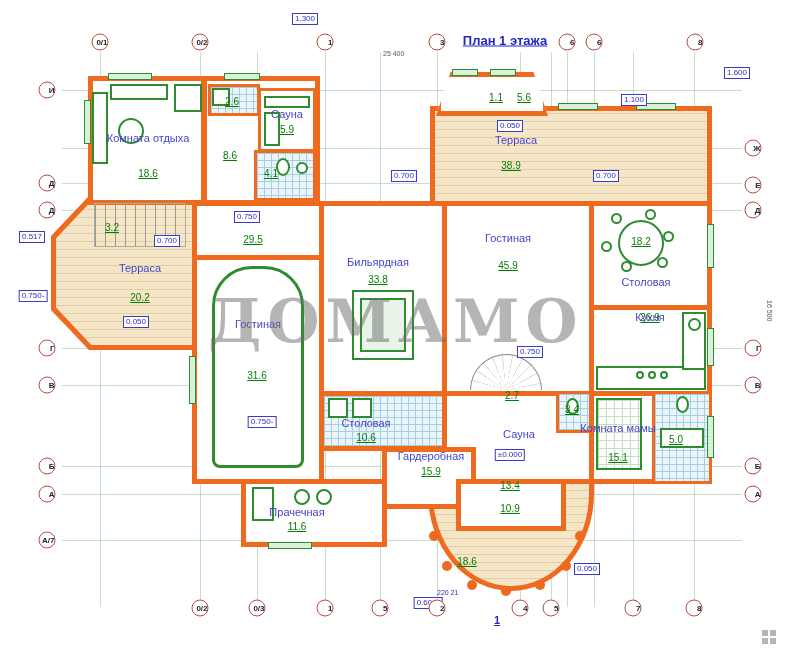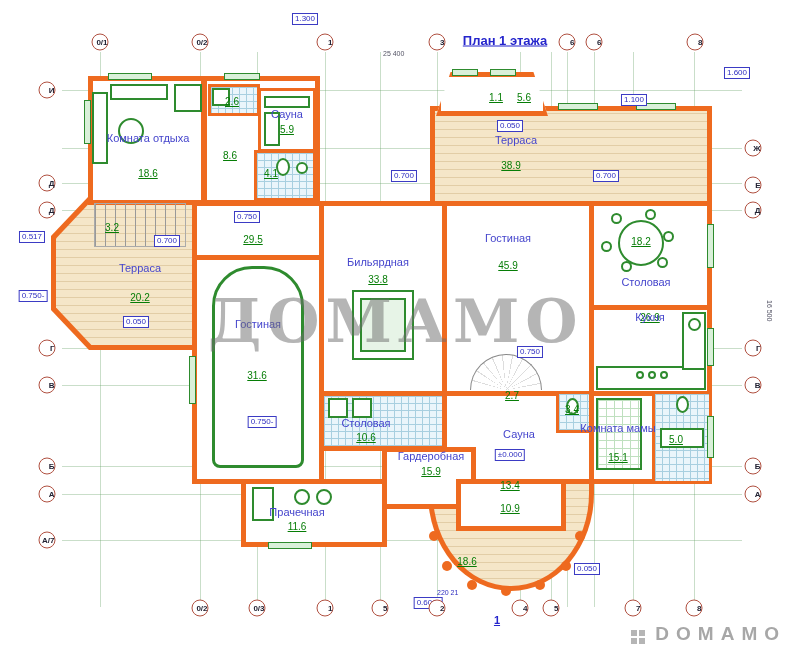--- a/index.html
+++ b/index.html
@@ -228,13 +228,13 @@
 <div class="ax" style="left:753px;top:466px">Б</div>
 <div class="ax" style="left:753px;top:494px">А</div>
 
 <div class="title">План 1 этажа</div>
 <div class="tiny" style="left:383px;top:50px">25 400</div>
 <div class="tiny" style="left:766px;top:300px;writing-mode:vertical-rl">16 500</div>
 <div class="tiny" style="left:437px;top:589px;color:#2d2dc0">220 21</div>
 <div class="sec" style="left:497px;top:614px">1</div>
 
 <div class="wm">ДОМАМО</div>
-<div class="logo"><span class="sq"></span><span>DOMAMO</span></div>
+<div class="logo"><span class="sq"></span></div>
 
 </body></html>

